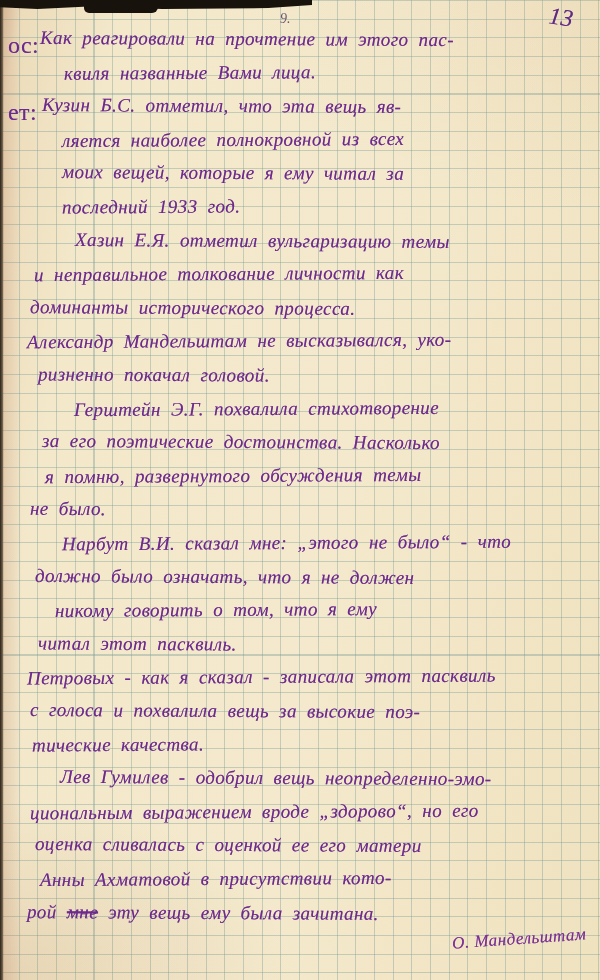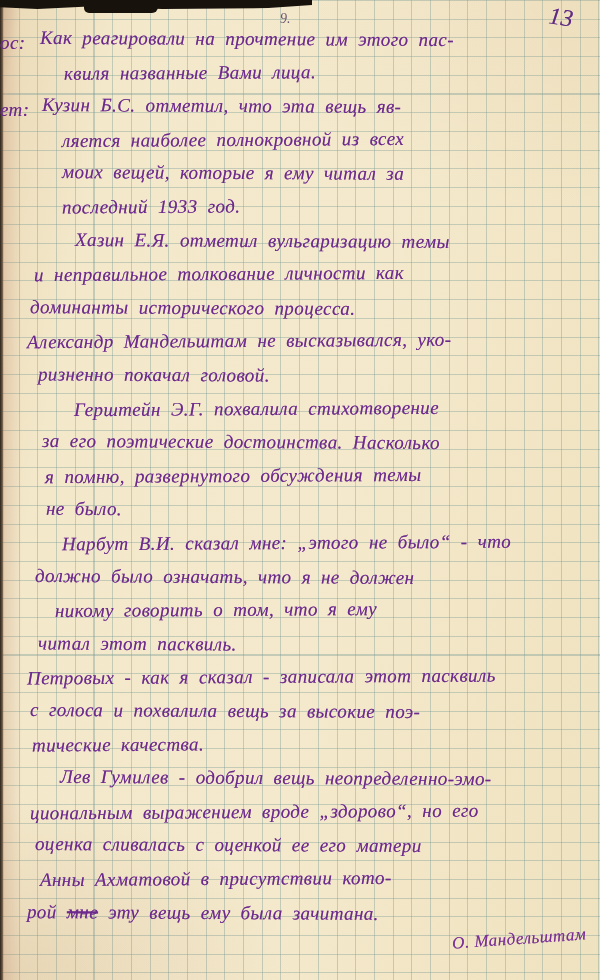--- a/index.html
+++ b/index.html
@@ -38,21 +38,21 @@
   }
   .hw-line{
     position:absolute;white-space:nowrap;
     color:#6d2a8e;
     font-style:italic;font-size:19px;line-height:22px;
     letter-spacing:0.4px;word-spacing:5px;
     text-shadow:0 0 0.6px rgba(109,42,142,0.55);
   }
   .struck{text-decoration:line-through;text-decoration-thickness:2px;}
   .margin-label{
-    position:absolute;left:0;color:#6d2a8e;font-style:italic;font-size:19px;
+    position:absolute;left:8px;color:#6d2a8e;font-size:24px;
     letter-spacing:0.4px;text-shadow:0 0 0.6px rgba(109,42,142,0.55);
   }
   .sheet-number{
     position:absolute;top:4px;left:549px;color:#5f2a84;font-style:italic;
     font-size:24px;transform:rotate(8deg);text-shadow:0 0 0.6px rgba(95,42,132,0.5);
   }
   .corner-mark{
     position:absolute;top:11px;left:280px;color:#6a5570;font-style:italic;font-size:14px;
   }
   .signature{
@@ -85,21 +85,21 @@
       <div class="hw-line" style="top: 162.4px; left: 62px; transform: rotate(0.3deg);">моих вещей, которые я ему читал за</div>
       <div class="hw-line" style="top: 196px; left: 62px; transform: rotate(-0.35deg);">последний 1933 год.</div>
       <div class="hw-line" style="top: 229.6px; left: 75px; transform: rotate(0.3deg);">Хазин Е.Я. отметил вульгаризацию темы</div>
       <div class="hw-line" style="top: 263.2px; left: 34px; transform: rotate(-0.35deg);">и неправильное толкование личности как</div>
       <div class="hw-line" style="top: 296.8px; left: 30px; transform: rotate(0.3deg);">доминанты исторического процесса.</div>
       <div class="hw-line" style="top: 330.4px; left: 27px; transform: rotate(-0.35deg);">Александр Мандельштам не высказывался, уко-</div>
       <div class="hw-line" style="top: 364px; left: 38px; transform: rotate(0.3deg);">ризненно покачал головой.</div>
       <div class="hw-line" style="top: 397.6px; left: 74px; transform: rotate(-0.35deg);">Герштейн Э.Г. похвалила стихотворение</div>
       <div class="hw-line" style="top: 431.2px; left: 42px; transform: rotate(0.3deg);">за его поэтические достоинства. Насколько</div>
       <div class="hw-line" style="top: 464.8px; left: 45px; transform: rotate(-0.35deg);">я помню, развернутого обсуждения темы</div>
-      <div class="hw-line" style="top: 498.4px; left: 30px; transform: rotate(0.3deg); margin-left: 16px;">не было.</div>
+      <div class="hw-line" style="top: 498.4px; left: 30px; transform: rotate(0.3deg);">не было.</div>
       <div class="hw-line" style="top: 532px; left: 62px; transform: rotate(-0.35deg);">Нарбут В.И. сказал мне: „этого не было“ - что</div>
       <div class="hw-line" style="top: 565.6px; left: 35px; transform: rotate(0.3deg);">должно было означать, что я не должен</div>
       <div class="hw-line" style="top: 599.2px; left: 55px; transform: rotate(-0.35deg);">никому говорить о том, что я ему</div>
       <div class="hw-line" style="top: 632.8px; left: 38px; transform: rotate(0.3deg);">читал этот пасквиль.</div>
       <div class="hw-line" style="top: 666.4px; left: 27px; transform: rotate(-0.35deg);">Петровых - как я сказал - записала этот пасквиль</div>
       <div class="hw-line" style="top: 700px; left: 30px; transform: rotate(0.3deg);">с голоса и похвалила вещь за высокие поэ-</div>
       <div class="hw-line" style="top: 733.6px; left: 32px; transform: rotate(-0.35deg);">тические качества.</div>
       <div class="hw-line" style="top: 767.2px; left: 60px; transform: rotate(0.3deg);">Лев Гумилев - одобрил вещь неопределенно-эмо-</div>
       <div class="hw-line" style="top: 800.8px; left: 30px; transform: rotate(-0.35deg);">циональным выражением вроде „здорово“, но его</div>
       <div class="hw-line" style="top: 834.4px; left: 35px; transform: rotate(0.3deg);">оценка сливалась с оценкой ее его матери</div>

